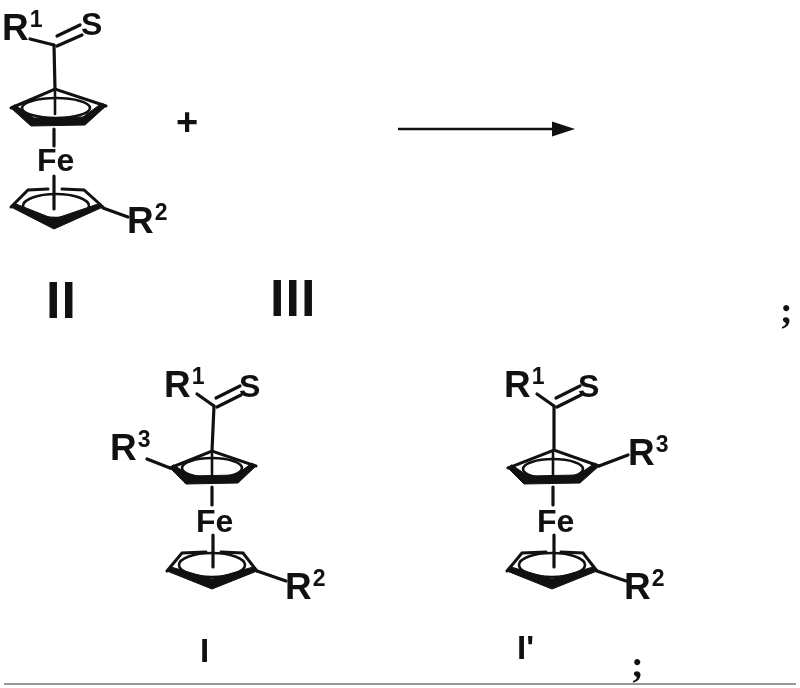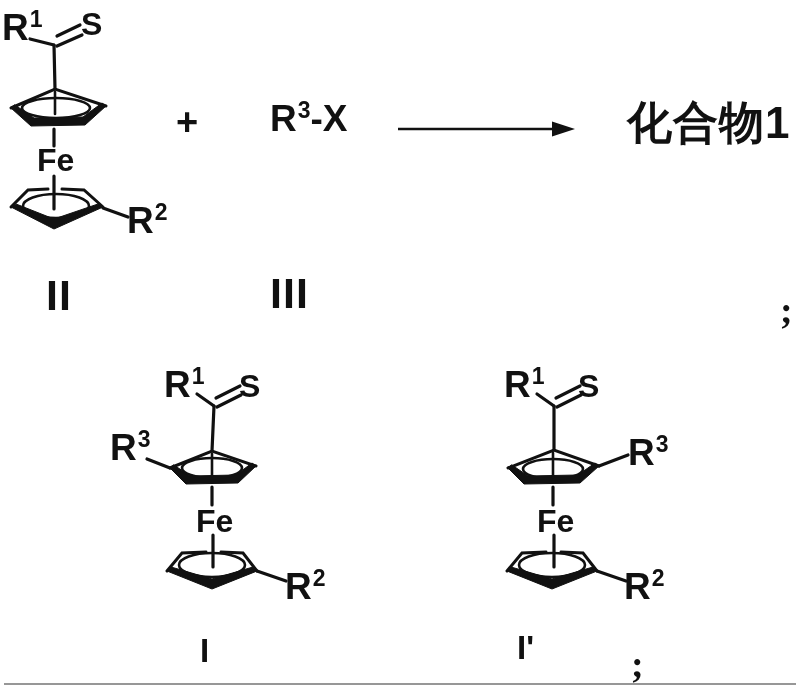--- a/index.html
+++ b/index.html
@@ -9,21 +9,21 @@
   }
   svg.art { position:absolute; left:0; top:0; display:block; }
   .lbl {
     position:absolute; line-height:1; white-space:nowrap; color:#111;
     font-family:"Liberation Sans", sans-serif; font-weight:700;
   }
   .rg  { font-size:37px; }
   .rg .sup { font-size:23px; position:relative; top:-13px; margin-left:1px; }
   .atom { font-size:32px; }
   .plus { font-size:38px; }
-  .rom-lg { font-size:43px; letter-spacing:1px; }
+  .rom-lg { font-size:52px; letter-spacing:1px; }
   .rom-sm { font-size:33px; }
   .semi { font-size:38px; font-family:"Liberation Serif","DejaVu Serif",serif; }
   .product { font-size:45px; font-weight:700; font-family:"Liberation Serif","DejaVu Serif",serif; letter-spacing:1px; }
   .product .num { font-family:"Liberation Sans",sans-serif; font-size:44px; letter-spacing:0; }
   .bottom-rule { position:absolute; left:4px; top:683px; width:792px; height:2px; background:#979797; }
 </style>
 </head>
 <body>
 
 <div class="page">
@@ -89,22 +89,20 @@
     </g>
   </svg>
 
   <span class="lbl rg" style="left:2px;top:9px"><span>R</span><span class="sup">1</span></span>
   <span class="lbl atom" style="left:81px;top:8px">S</span>
   <span class="lbl atom" style="left:37px;top:144px">Fe</span>
   <span class="lbl rg" style="left:127px;top:202px"><span>R</span><span class="sup">2</span></span>
   <span class="lbl rom-lg" style="left:46px;top:274px">II</span>
 
   <span class="lbl plus" style="left:176px;top:103px">+</span>
-  <span class="lbl rg" style="left:270px;top:100px"><span>R</span><span class="sup">3</span><span>-X</span></span>
-  <span class="lbl product" style="left:627px;top:101px"><span>化合物</span><span class="num">1</span></span>
   <span class="lbl rom-lg" style="left:270px;top:272px">III</span>
   <span class="lbl semi" style="left:780px;top:291px">;</span>
 
   <span class="lbl rg" style="left:164px;top:366px"><span>R</span><span class="sup">1</span></span>
   <span class="lbl atom" style="left:239px;top:370px">S</span>
   <span class="lbl rg" style="left:110px;top:429px"><span>R</span><span class="sup">3</span></span>
   <span class="lbl atom" style="left:196px;top:505px">Fe</span>
   <span class="lbl rg" style="left:285px;top:568px"><span>R</span><span class="sup">2</span></span>
   <span class="lbl rom-sm" style="left:200px;top:634px">I</span>
 

